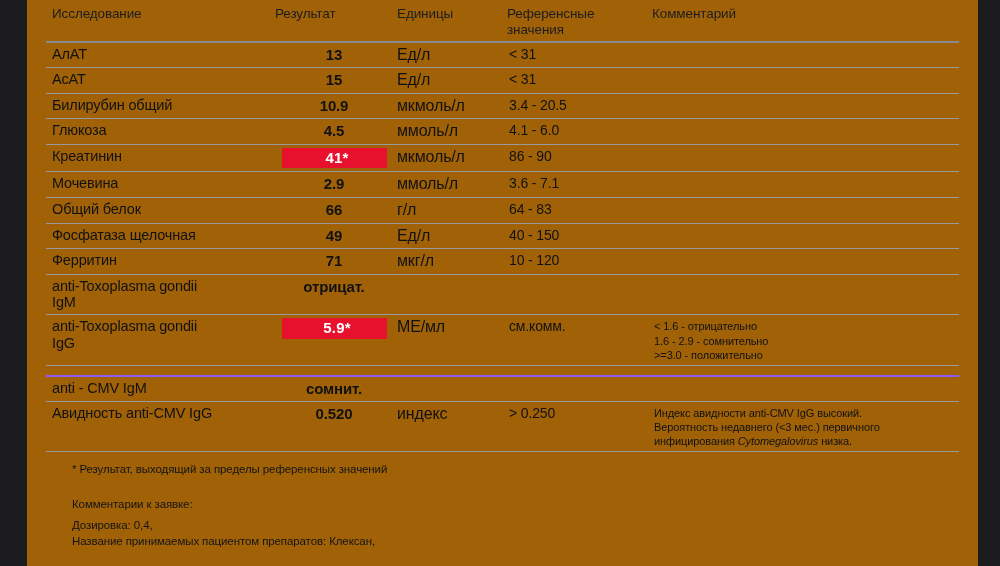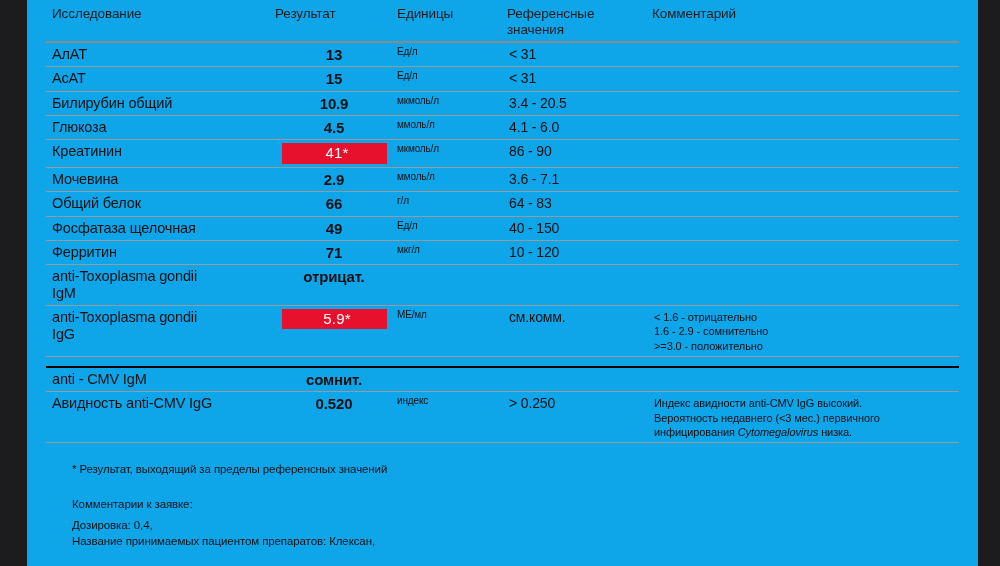--- a/index.html
+++ b/index.html
@@ -21,21 +21,21 @@
     background: #1c1c1e;
   }
 
   
   #page {
     position: absolute;
     left: 27px;
     top: 0;
     width: 951px;
     height: 566px;
-    background: #0ea5e9;
+    background: #a16207;
     overflow: hidden;
   }
 
   .sidebar-strip {
     position: absolute;
     top: 0;
     height: 566px;
     background: #1c1c1e;
   }
   .sidebar-strip.left  { left: 0;   width: 27px; }
@@ -78,42 +78,42 @@
     line-height: 1.16;
     border-bottom: 1.5px solid #9a9a9e;
     letter-spacing: -0.15px;
   }
 
   tbody tr.spacer td {
     border-bottom: none;
     height: 9px;
     padding: 0;
   }
-  tbody tr.spacer + tr td { border-top: 2px solid #000000; }
+  tbody tr.spacer + tr td { border-top: 2px solid #8b5cf6; }
 
   td.test   { white-space: pre-line; }
   td.result { font-weight: bold; font-size: 15px; padding-left: 8px; text-align: center; }
-  td.units  { font-size: 10px; }
+  td.units  { font-size: 16px; }
   td.ref    { font-size: 14px; padding-left: 8px; }
   td.comment {
     font-size: 11px;
     line-height: 1.3;
     white-space: pre-line;
     padding-left: 8px;
     padding-top: 4px;
     letter-spacing: -0.1px;
   }
   td.comment .sci { font-style: italic; }
 
   
   .flag {
     display: inline-block;
     background: #e8112d;
     color: #ffffff;
-    font-weight: normal;
+    font-weight: bold;
     font-size: 15px;
     padding: 1px 0 2px 6px;
     width: 105px;
     box-sizing: border-box;
     letter-spacing: 0.2px;
   }
 
   
   .footnote {
     position: absolute;

